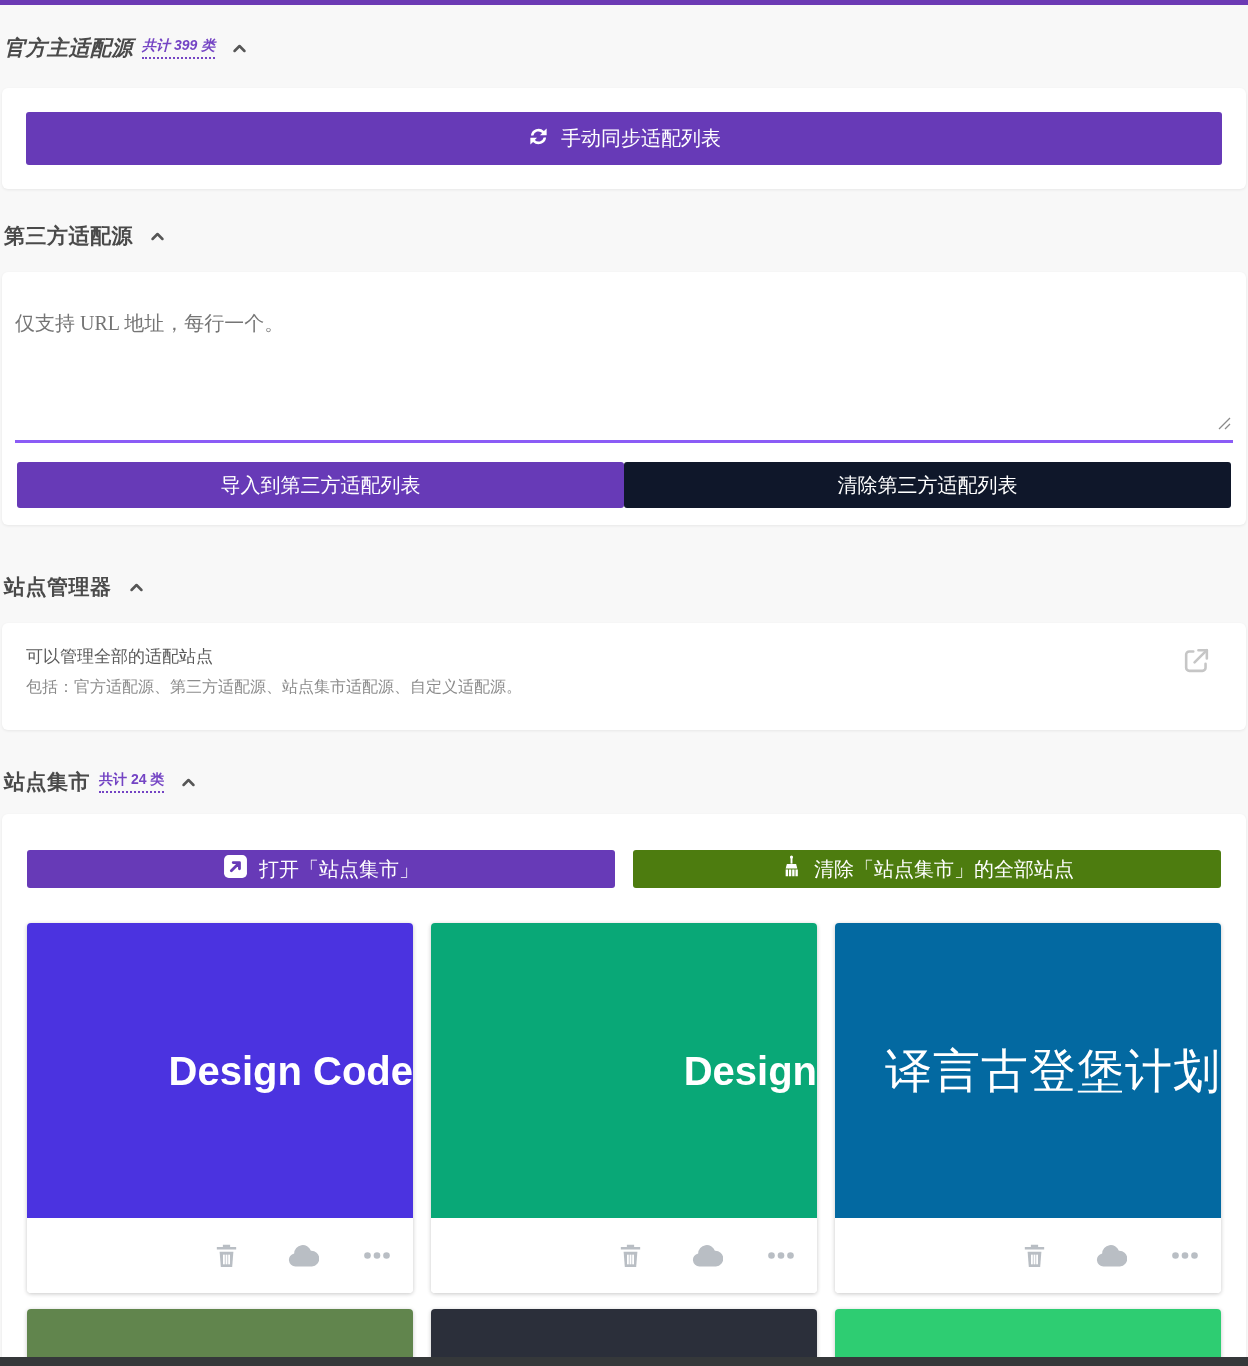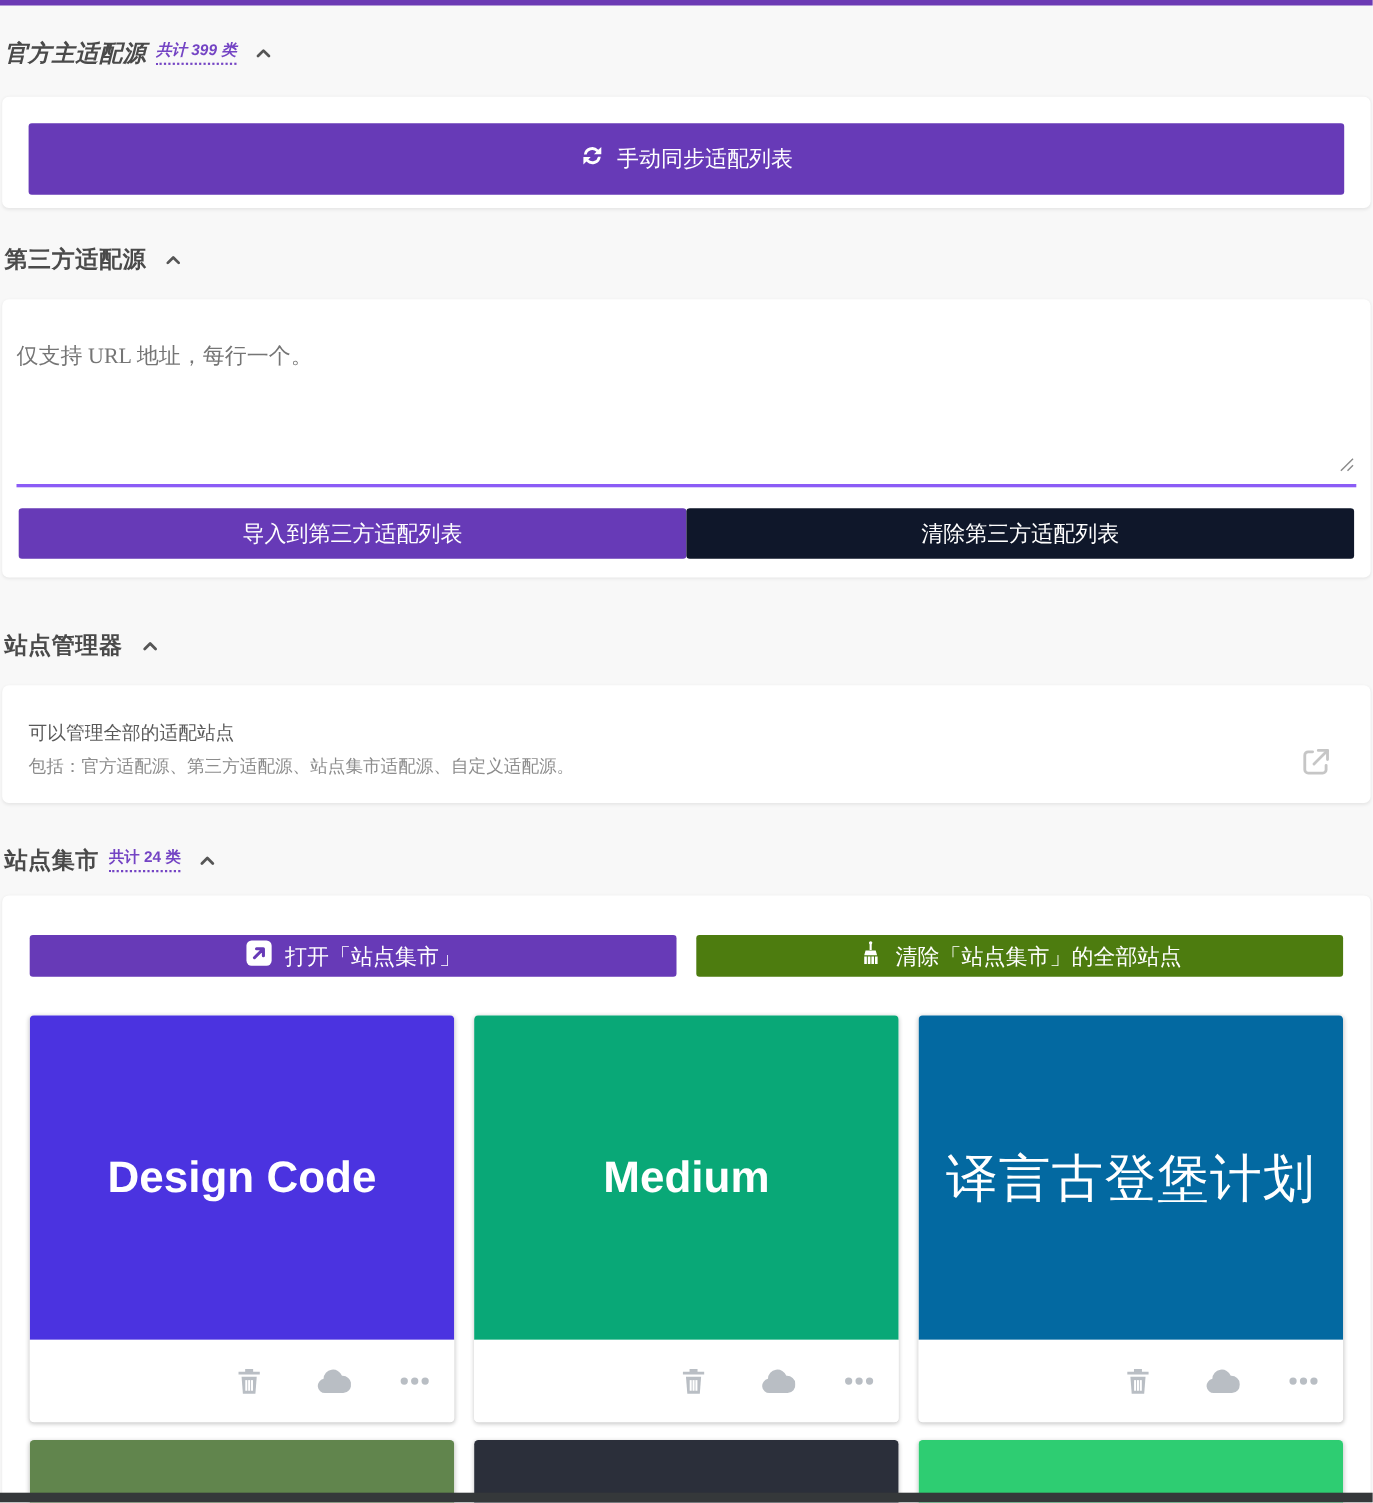--- a/index.html
+++ b/index.html
@@ -29,58 +29,58 @@
   .panel-official { height:101px; padding:24px; }
 
   .btn {
     display:flex; align-items:center; justify-content:center; gap:11px;
     border:none; border-radius:3px; cursor:pointer;
     font-family:inherit; font-size:20px; color:#fff; width:100%;
   }
   .btn-purple { background:#673ab7; }
   .btn-red { background:#0f172a; }
   .btn-gray { background:#4d7c0f; }
-  .btn-sync { height:65px; }
+  .btn-sync { height:53px; }
 
   .head-third { margin-top:33px; margin-bottom:22px; }
   .panel-third { padding-top:18px; padding-bottom:17px; }
   .ta-wrap { margin:0 13px; border-bottom:3px solid #8b5cf6; position:relative; }
   .ta-wrap textarea {
     display:block; width:100%; height:150px; border:none; outline:none; resize:none;
     background:transparent; font-family:"Liberation Serif","DejaVu Serif",serif;
     font-size:20px; color:#333; padding:20px 0 10px;
   }
   .ta-wrap textarea::placeholder { color:#757575; opacity:1; }
   .resize-handle { position:absolute; right:2px; bottom:6px; cursor:nwse-resize; }
 
   .third-btn-row { display:flex; margin:19px 15px 0; }
   .third-btn-row .btn { height:46px; }
 
   .head-manager { margin-top:48px; margin-bottom:22px; }
-  .panel-manager { height:107px; padding:22px 24px; display:flex; align-items:flex-end; }
+  .panel-manager { height:107px; padding:22px 24px; display:flex; align-items:flex-start; }
   .manager-text { flex:1; }
   .manager-line1 { font-size:17px; color:#595959; margin-bottom:9px; }
   .manager-line2 { font-size:16px; color:#8c8c8c; }
   .manager-open { display:inline-flex; margin-right:10px; cursor:pointer; }
 
   .head-market { margin-top:38px; margin-bottom:18px; }
   .panel-market { padding:36px 25px 0; min-height:580px; }
   .market-btn-row { display:flex; gap:18px; }
   .market-btn-row .btn { height:38px; }
 
   .card-grid {
     margin-top:35px;
     display:grid; grid-template-columns:repeat(3,1fr); gap:16px 18px;
   }
   .card {
     border-radius:4px; overflow:hidden; background:#fff;
     box-shadow:0 1px 4px rgba(0,0,0,.22);
   }
   .cover {
-    height:295px; display:flex; align-items:center; justify-content:center;
+    height:295px; display:flex; align-items:center; justify-content:flex-end;
     cursor:pointer;
   }
   .card-title { color:#fff; font-size:40px; font-weight:700; text-align:center; line-height:1.1; }
   .card-title.cjk { font-size:47px; font-weight:400; letter-spacing:1px; }
   .card-footer {
     height:75px; background:#fff; display:flex; align-items:center;
     justify-content:flex-end; gap:44px; padding-right:22px;
   }
   .cf-icon { display:inline-flex; cursor:pointer; }
 </style>
@@ -217,21 +217,21 @@
         <svg width="28" height="11" viewBox="0 0 28 11" fill="#b9bec4">
               <circle cx="4.5" cy="5.5" r="3.3"></circle>
               <circle cx="14" cy="5.5" r="3.3"></circle>
               <circle cx="23.5" cy="5.5" r="3.3"></circle>
             </svg>
       </span>
     </div>
   </div>
       <div class="card">
     <div class="cover" style="background: rgb(9, 168, 119);">
-      <span class="card-title">Medium</span>
+      <span class="card-title">Design</span>
     </div>
     <div class="card-footer">
       <span class="cf-icon">
         <svg width="29" height="29" viewBox="0 0 24 24" fill="#b9bec4">
               <path d="M9 3h6v2h5v2H4V5h5z"></path>
               <path d="M6.3 8.8h11.4l-1 12.7H7.3z"></path>
               <rect x="9.1" y="11.3" width="1.5" height="8" fill="#ffffff"></rect>
               <rect x="11.25" y="11.3" width="1.5" height="8" fill="#ffffff"></rect>
               <rect x="13.4" y="11.3" width="1.5" height="8" fill="#ffffff"></rect>
             </svg>

